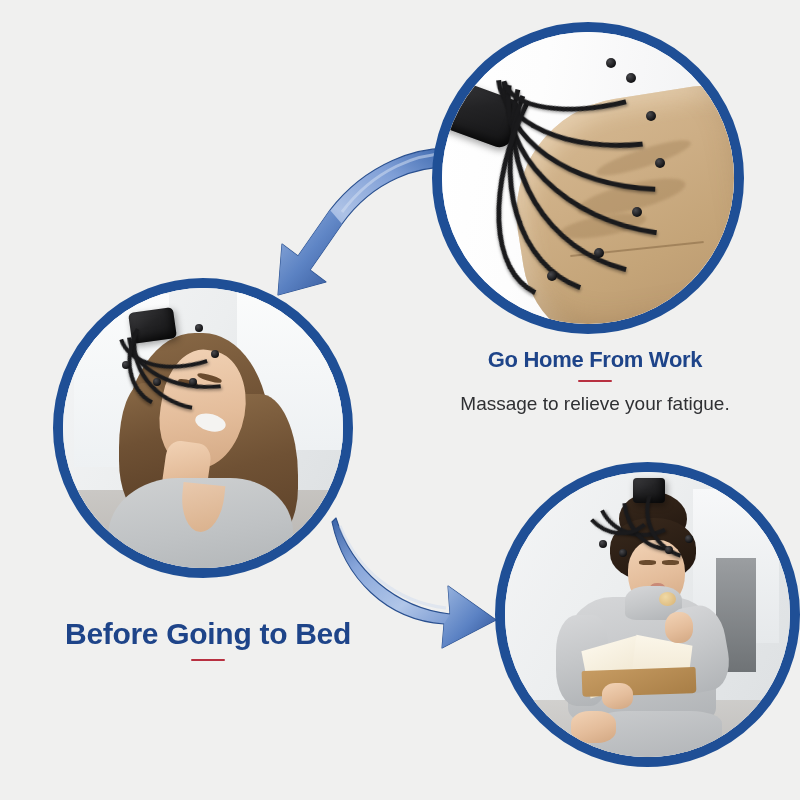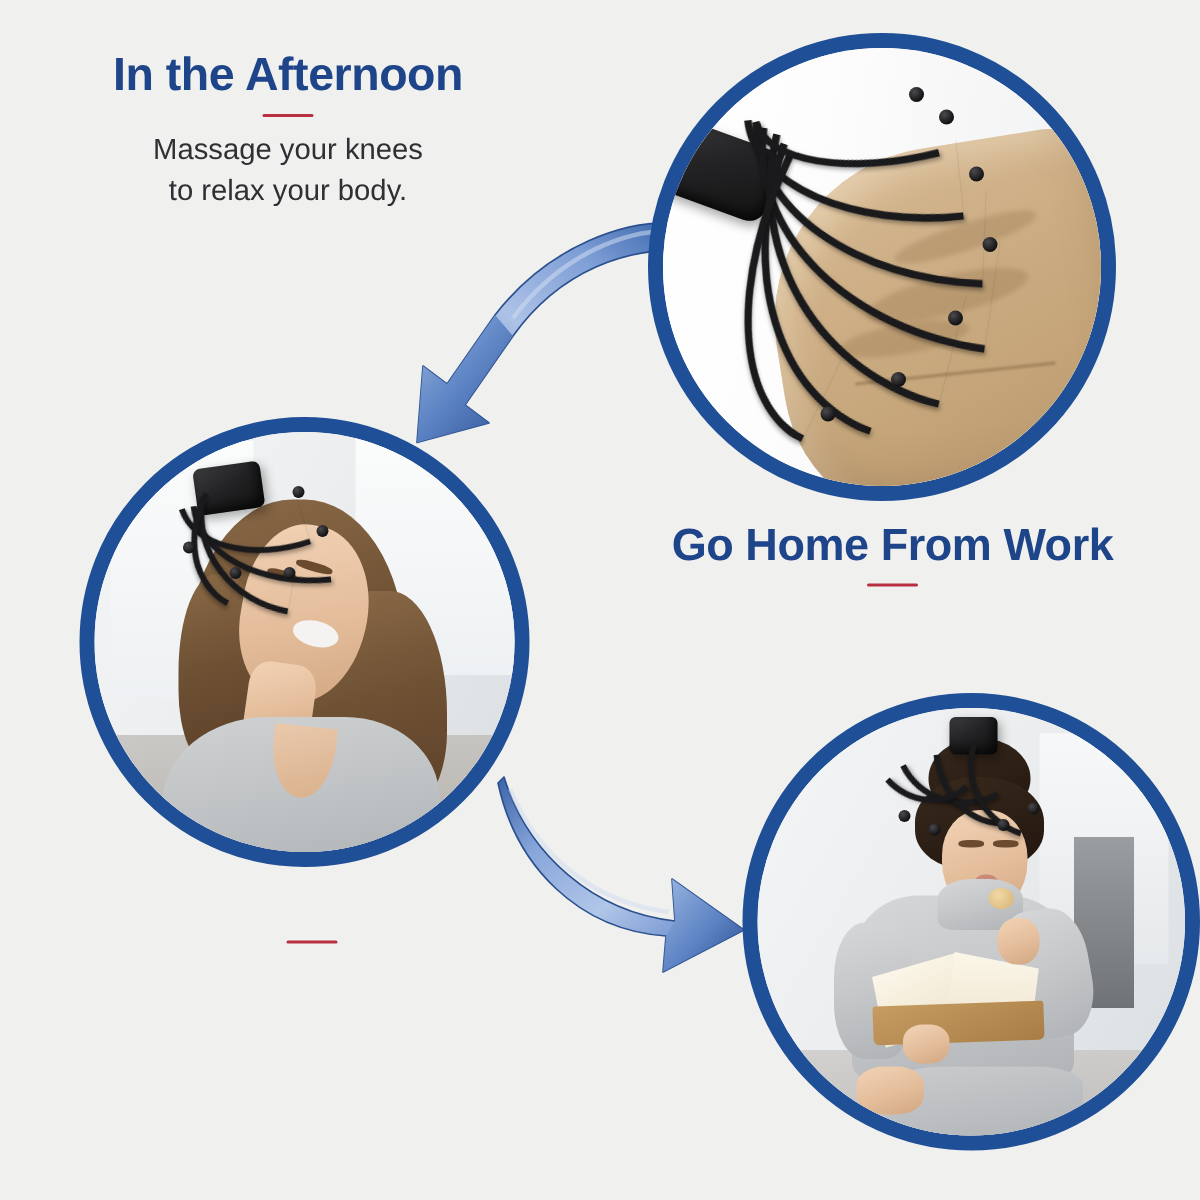--- a/index.html
+++ b/index.html
@@ -29,21 +29,21 @@
     color:#2f3033;
     line-height:1.42;
     white-space:pre-line;
   }
 
   #block-afternoon{left:22px;top:34px;width:340px;}
   #block-afternoon .heading{font-size:31px;}
   #block-afternoon .sub{font-size:19.5px;}
 
   #block-work{left:400px;top:348px;width:390px;}
-  #block-work .heading{font-size:30px;}
+  #block-work .heading{font-size:22px;}
   #block-work .sub{font-size:19px;}
 
   #block-bed{left:18px;top:618px;width:380px;}
   #block-bed .heading{font-size:30px;}
   #block-bed .sub{font-size:19.5px;}
 
   #tip-line{
     position:absolute;left:0;top:760px;width:800px;text-align:center;
     color:#d2312f;font-size:16.5px;letter-spacing:0.1px;
   }
@@ -117,33 +117,29 @@
   .bun{position:absolute;background:linear-gradient(160deg,#3a2a1d,#20150e);border-radius:50%;}
 
   
   .arrow{position:absolute;}
 </style>
 </head>
 <body>
 
 <div class="stage">
 
-  <div class="block" id="block-afternoon">
-    <div class="heading">In the Afternoon</div>
-    <div class="divider"></div>
-    <div class="sub">Massage your knees
-to relax your body.</div>
-  </div>
 
   <div class="block" id="block-work">
     <div class="heading">Go Home From Work</div>
     <div class="divider"></div>
+    <div class="sub">Massage to relieve your fatigue.</div>
   </div>
 
   <div class="block" id="block-bed">
+    <div class="heading">Before Going to Bed</div>
     <div class="divider"></div>
   </div>
 
 
   <svg class="arrow" style="left:268px;top:132px;" width="210" height="170" viewBox="0 0 210 170">
     <defs>
       <linearGradient id="ag1" x1="1" y1="0" x2="0" y2="1">
         <stop offset="0%" stop-color="#2d5ba4"></stop>
         <stop offset="28%" stop-color="#7e9ed6"></stop>
         <stop offset="55%" stop-color="#adc2e6"></stop>

